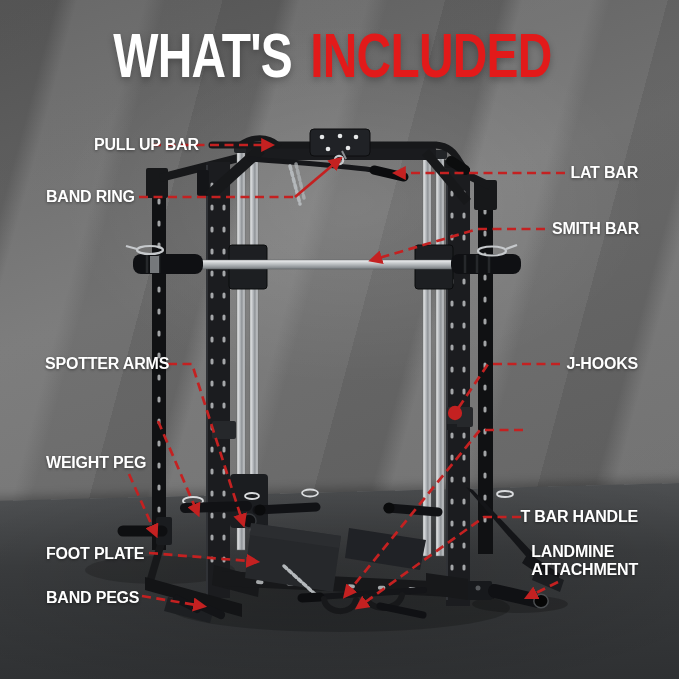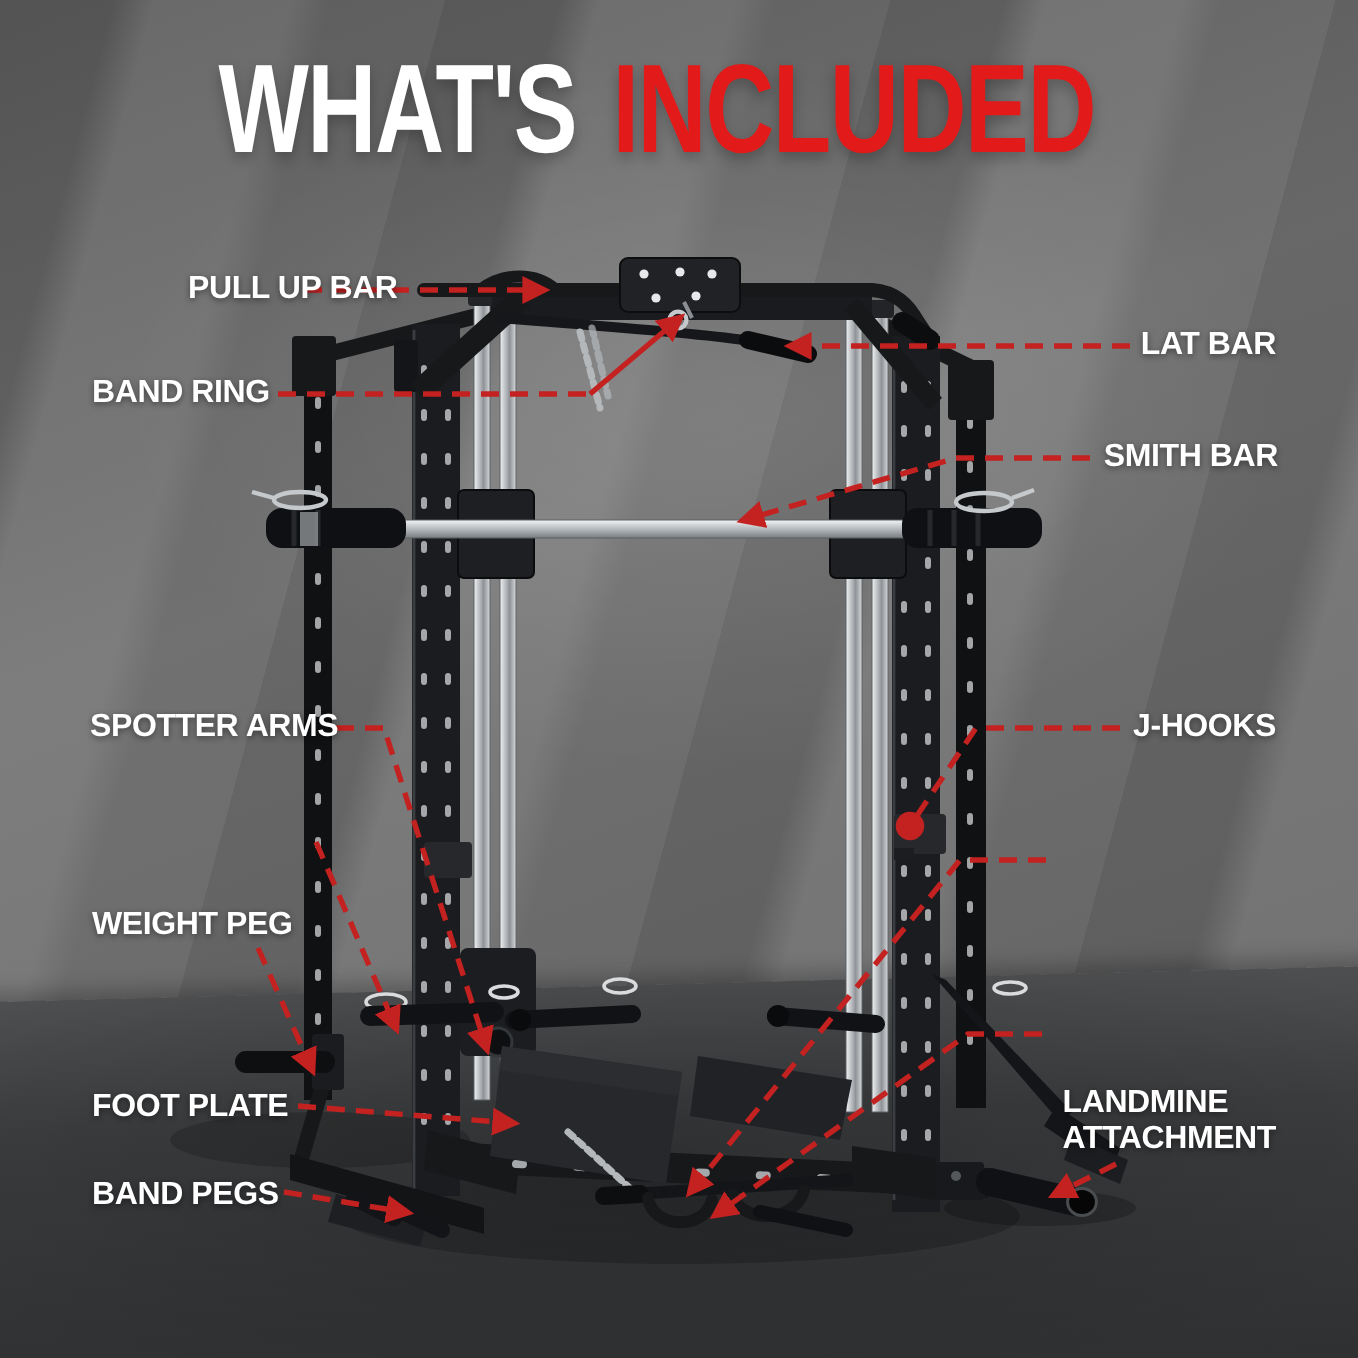--- a/index.html
+++ b/index.html
@@ -29,21 +29,21 @@
     position:absolute;top:482px;left:-40px;width:800px;height:300px;
     transform:rotate(-1.5deg);transform-origin:760px 0;
     background:linear-gradient(#4d4f51 0%,#3c3e40 22%,#313335 55%,#262729 100%);
     box-shadow:0 -4px 10px rgba(0,0,0,0.25);
   }
   .floor::after{
     content:"";position:absolute;inset:0;
     background:radial-gradient(ellipse 620px 180px at 46% 28%, rgba(0,0,0,0.20), rgba(0,0,0,0) 70%);
   }
   
-  .title-wrap{position:absolute;top:24px;left:0;width:617px;text-align:right;white-space:nowrap;}
+  .title-wrap{position:absolute;top:24px;left:0;width:617px;text-align:left;white-space:nowrap;padding-left:44px;}
   .title{
     display:inline-block;margin:0;font-size:63px;font-weight:700;letter-spacing:-1px;
     line-height:1.0;transform:scaleX(0.76);transform-origin:center;
     text-shadow:0 3px 8px rgba(0,0,0,0.25);
   }
   .t-white{color:#ffffff;}
   .t-red{color:var(--title-red,#e21a1a);margin-left:24px;}
   
   .label{
     position:absolute;color:var(--label-text,#fff);
@@ -258,15 +258,16 @@
 
   <div class="label" style="left:46px;top:136px;margin-left:48px;">PULL UP BAR</div>
   <div class="label" style="left:46px;top:188px;">BAND RING</div>
   <div class="label" style="left:45px;top:355px;">SPOTTER ARMS</div>
   <div class="label" style="left:46px;top:454px;">WEIGHT PEG</div>
   <div class="label" style="left:46px;top:545px;">FOOT PLATE</div>
   <div class="label" style="left:46px;top:589px;">BAND PEGS</div>
   <div class="label r" style="right:41px;top:164px;">LAT BAR</div>
   <div class="label r" style="right:40px;top:220px;">SMITH BAR</div>
   <div class="label r" style="right:41px;top:355px;">J-HOOKS</div>
+  <div class="label r" style="right:41px;top:508px;">T BAR HANDLE</div>
   <div class="label c" style="right:41px;top:543px;">LANDMINE
 ATTACHMENT</div>
 </div>
 
 </body></html>

